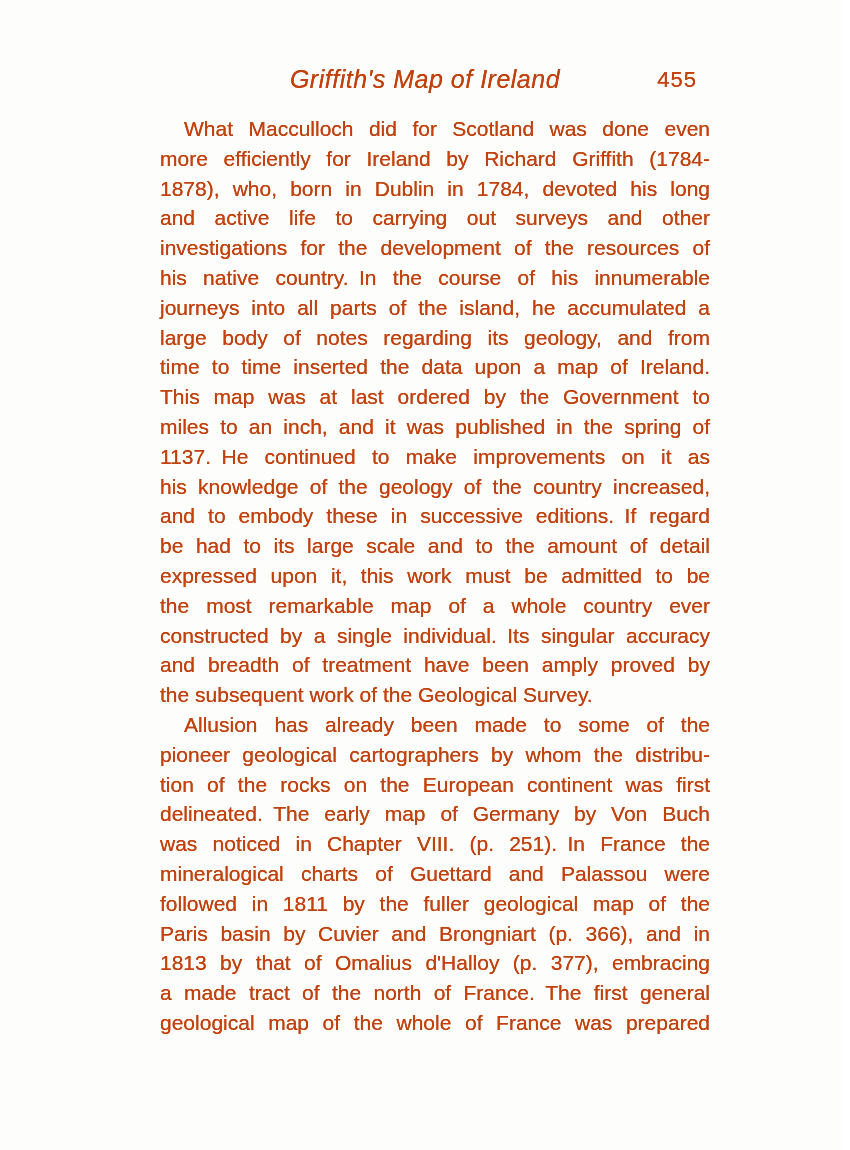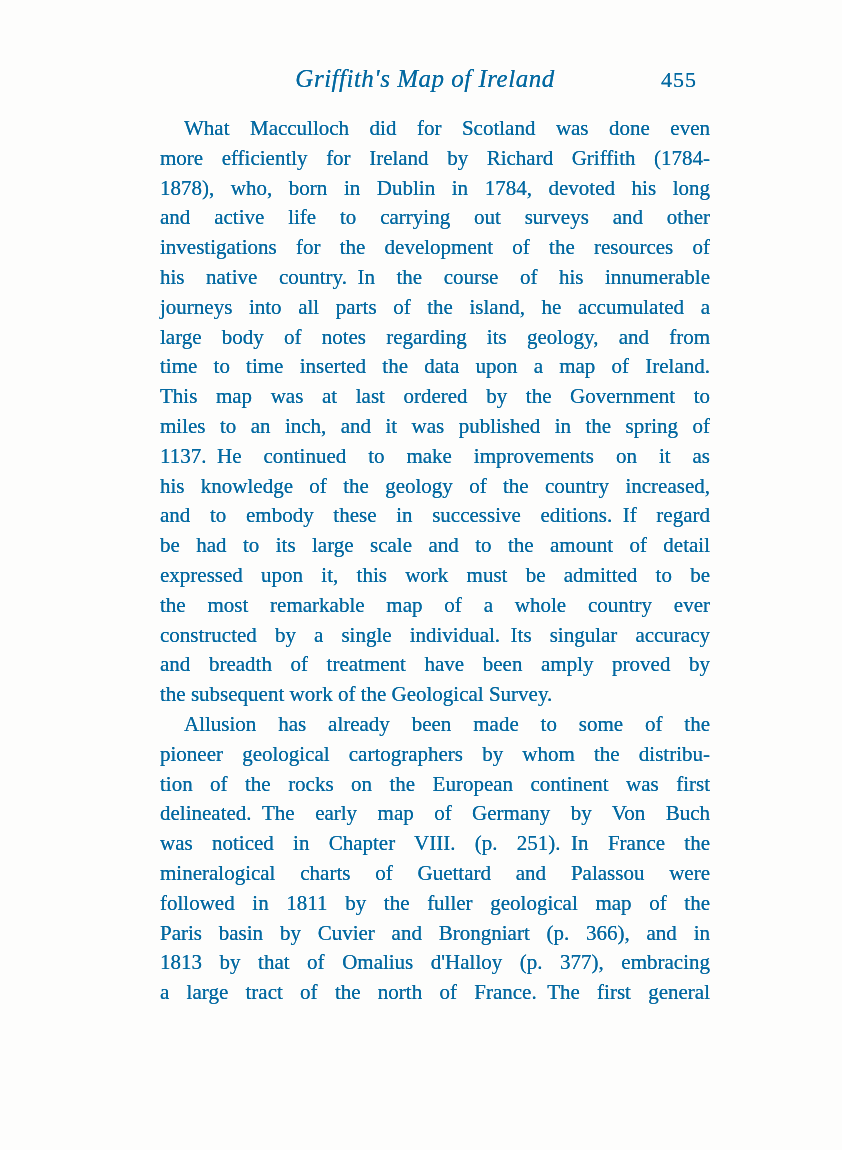--- a/index.html
+++ b/index.html
@@ -10,22 +10,22 @@
     width: 850px;
     height: 1150px;
     background: #ffffff;
     overflow: hidden;
   }
   .page {
     position: relative;
     width: 842px;
     height: 1150px;
     background: #fdfdfc;
-    font-family: Liberation Serif, serif;
-    color: #0369a1;
+    font-family: Liberation Sans, sans-serif;
+    color: #c2410c;
   }
   .text-block {
     position: absolute;
     left: 140px;
     top: 62px;
     width: 570px;
   }
   .running-header {
     position: relative;
     height: 38px;
@@ -97,16 +97,17 @@
         <div class="line last-left">the subsequent work of the Geological Survey.</div>
         <div class="line indent">Allusion has already been made to some of the</div>
         <div class="line">pioneer geological cartographers by whom the distribu-</div>
         <div class="line">tion of the rocks on the European continent was first</div>
         <div class="line">delineated. The early map of Germany by Von Buch</div>
         <div class="line">was noticed in Chapter VIII. (p. 251). In France the</div>
         <div class="line">mineralogical charts of Guettard and Palassou were</div>
         <div class="line">followed in 1811 by the fuller geological map of the</div>
         <div class="line">Paris basin by Cuvier and Brongniart (p. 366), and in</div>
         <div class="line">1813 by that of Omalius d'Halloy (p. 377), embracing</div>
-        <div class="line">a large tract of the north of France. The first general</div>
+        <div class="line">a made tract of the north of France. The first general</div>
+        <div class="line">geological map of the whole of France was prepared</div>
       </div>
   </div>
 </div>
 
 </body></html>

